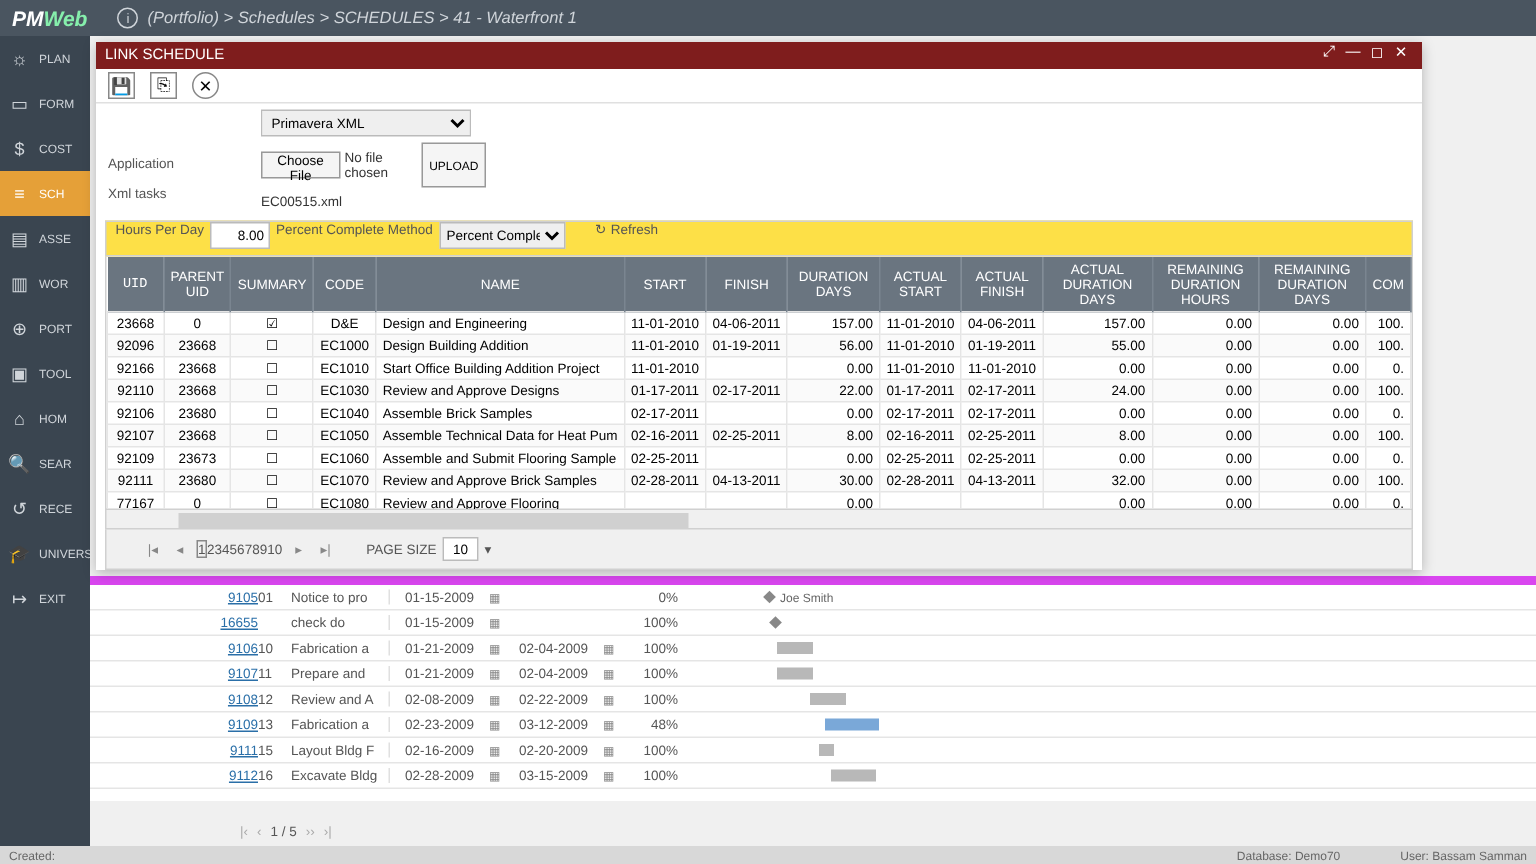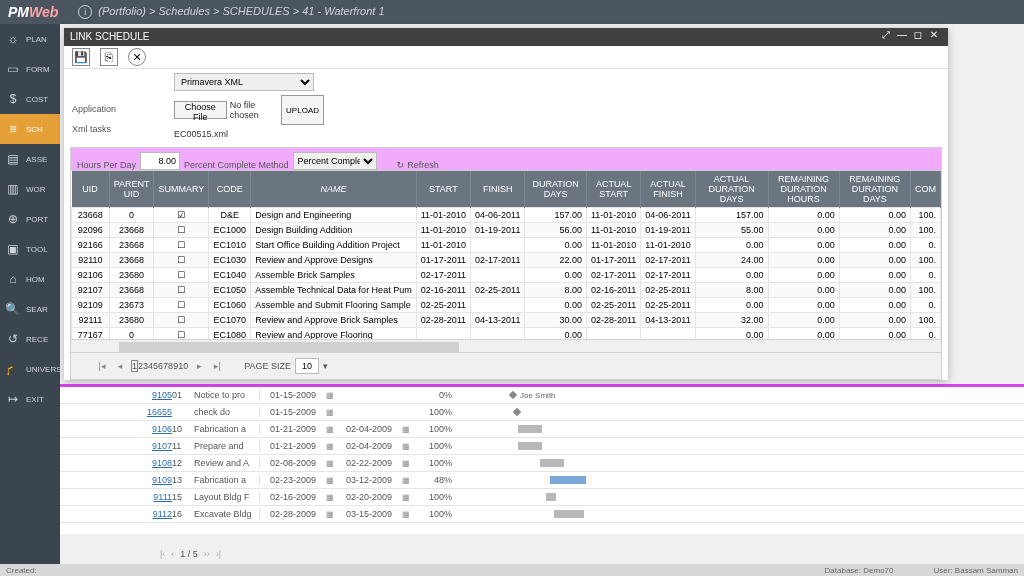--- a/index.html
+++ b/index.html
@@ -1,36 +1,36 @@
 <!DOCTYPE html>
 <html><head>
 <meta charset="utf-8">
 <style>
 * { margin:0; padding:0; box-sizing:border-box; font-family:Arial,sans-serif; }
 body { width:1024px; height:576px; background:#e8e8e8; overflow:hidden; position:relative; font-size:9px; }
 
 
 .top-header { height:24px; background:#4a5560; display:flex; align-items:center; padding:0 8px; color:#d0d5da; }
 .logo { font-size:14px; font-weight:bold; color:#fff; margin-right:20px; font-style:italic; }
-.logo .web { color:#fca5a5; }
+.logo .web { color:#86efac; }
 .breadcrumb { font-size:11px; font-style:italic; }
 .breadcrumb .info-icon { display:inline-block; width:14px; height:14px; border:1px solid #d0d5da; border-radius:50%; text-align:center; line-height:12px; margin-right:6px; font-style:normal; font-size:9px; }
 
 
 .sidebar { position:absolute; left:0; top:24px; width:60px; height:540px; background:#3a4550; }
 .sidebar-item { height:30px; display:flex; align-items:center; gap:6px; padding:0 6px; color:#d0d5da; font-size:8px; cursor:pointer; }
 .sidebar-item.active { background:#e5a038; color:#fff; }
 .sidebar-icon { width:14px; height:14px; display:flex; align-items:center; justify-content:center; font-size:12px; }
 
 
 .bg-content { position:absolute; left:60px; top:24px; right:0; height:540px; background:#f0f0f0; }
 
 
 .dialog { position:absolute; left:64px; top:28px; width:884px; height:352px; background:#fff; box-shadow:0 2px 8px rgba(0,0,0,0.25); display:flex; flex-direction:column; }
-.dialog-titlebar { height:20px; background:#404040; display:flex; align-items:center; padding:0 6px; color:#fff; font-size:10px; }
+.dialog-titlebar { height:20px; background:#7f1d1d; display:flex; align-items:center; padding:0 6px; color:#fff; font-size:10px; }
 .dialog-titlebar .title { flex:1; }
 .dialog-titlebar .tbtn { width:16px; height:16px; text-align:center; cursor:pointer; font-size:10px; }
 
 
 .dialog-toolbar { height:26px; display:flex; align-items:center; padding:0 8px; gap:10px; border-bottom:1px solid #e0e0e0; }
 .dialog-toolbar .ico { width:18px; height:18px; border:1px solid #888; display:flex; align-items:center; justify-content:center; cursor:pointer; font-size:11px; }
 .dialog-toolbar .ico.circle { border-radius:50%; }
 
 
 .form-area { display:flex; padding:4px 8px; gap:6px; font-size:9px; color:#555; }
@@ -41,21 +41,21 @@
 .select-field select { border:none; width:100%; height:100%; font-size:9px; padding:0 2px; }
 .file-row { display:flex; align-items:center; gap:3px; }
 .file-btn { height:18px; padding:0 5px; border:1px solid #999; background:#f5f5f5; cursor:pointer; font-size:9px; }
 .upload-btn { height:30px; padding:0 4px; border:1px solid #999; background:#f5f5f5; cursor:pointer; font-size:8px; }
 .file-label { font-size:9px; color:#333; }
 .check-row { display:flex; align-items:center; gap:4px; height:14px; }
 .check-row input { width:11px; height:11px; }
 .check-row label { font-size:9px; color:#555; }
 
 
-.grid-toolbar { height:26px; background:#f0abfc; border:1px solid #d0d0d0; margin:4px 6px 0; display:flex; align-items:flex-end; padding:0 6px; gap:4px; font-size:9px; }
+.grid-toolbar { height:26px; background:#fde047; border:1px solid #d0d0d0; margin:4px 6px 0; display:flex; align-items:flex-start; padding:0 6px; gap:4px; font-size:9px; }
 .gt-label { color:#555; }
 .gt-input { width:40px; height:18px; border:1px solid #bbb; text-align:right; padding:0 3px; font-size:9px; }
 .gt-select { width:84px; height:18px; border:1px solid #bbb; font-size:9px; }
 .gt-btn { display:flex; align-items:center; gap:3px; cursor:pointer; color:#555; margin-left:6px; }
 
 
 .grid { margin:0 6px; border:1px solid #d0d0d0; border-top:none; overflow:auto; }
 .grid table { border-collapse:collapse; width:100%; font-size:9px; }
 .grid th { background:#6a7580; color:#fff; font-weight:normal; padding:3px 4px; border-right:1px solid #7a8590; height:24px; white-space:normal; text-align:center; }
 .grid td { padding:2px 4px; border:1px solid #e5e5e5; height:14px; white-space:nowrap; overflow:hidden; }
@@ -69,21 +69,21 @@
 
 
 .pager { height:30px; background:#f0f0f0; border:1px solid #d0d0d0; border-top:none; margin:0 6px; display:flex; align-items:center; padding:0 24px; gap:4px; font-size:9px; color:#555; }
 .pager .pbtn { width:14px; text-align:center; cursor:pointer; color:#888; }
 .pager .pnum { width:12px; text-align:center; cursor:pointer; }
 .pager .pnum.active { border:1px solid #888; }
 .pager .psize { display:flex; align-items:center; gap:4px; margin-left:16px; }
 .pager .psize input { width:24px; height:16px; border:1px solid #bbb; font-size:9px; text-align:center; }
 
 
-.bg-gantt { position:absolute; left:60px; top:384px; right:0; height:150px; background:#fff; border-top:3px solid #d946ef; font-size:9px; }
+.bg-gantt { position:absolute; left:60px; top:384px; right:0; height:150px; background:#fff; border-top:6px solid #d946ef; font-size:9px; }
 .bg-gantt-row { display:flex; align-items:center; height:17px; border-bottom:1px solid #e5e5e5; padding:0 4px; color:#555; }
 .bg-gantt-row .link { color:#2a6fa8; text-decoration:underline; width:34px; text-align:right; margin-left:74px; }
 .bg-gantt-row .sub { width:22px; }
 .bg-gantt-row .desc { width:66px; overflow:hidden; border-right:1px solid #e0e0e0; padding-right:4px; }
 .bg-gantt-row .dt { width:66px; text-align:center; }
 .bg-gantt-row .cal { color:#888; font-size:8px; width:10px; }
 .bg-gantt-row .pct { width:40px; text-align:right; }
 .bg-gantt-row .bar-area { margin-left:58px; width:260px; position:relative; height:12px; }
 .bg-gantt-row .bar { position:absolute; height:8px; top:2px; background:#7aa8d8; }
 .bg-gantt-row .bar.gray { background:#b8b8b8; }
@@ -319,25 +319,25 @@
     <div class="gt-btn">
         <span>↻</span>
         <span>Refresh</span>
       </div>
   </div>
 
   <div class="grid">
     <table>
       <thead>
           <tr id="grid-head">
-            <th style="width: 38px;">UID</th>
+            <th style="width: 38px; font-family: Liberation Mono, monospace;">UID</th>
             <th style="width: 44px; text-align: center;">PARENT UID</th>
             <th style="width: 44px;">SUMMARY</th>
             <th style="width: 42px;">CODE</th>
-            <th style="width: 140px; font-style: italic;">NAME</th>
+            <th style="width: 140px;">NAME</th>
             <th style="width: 54px;">START</th>
             <th style="width: 54px;">FINISH</th>
             <th style="width: 62px;">DURATION DAYS</th>
             <th style="width: 54px;">ACTUAL START</th>
             <th style="width: 54px;">ACTUAL FINISH</th>
             <th style="width: 74px;">ACTUAL DURATION DAYS</th>
             <th style="width: 72px;">REMAINING DURATION HOURS</th>
             <th style="width: 72px;">REMAINING DURATION DAYS</th>
             <th style="width: 30px;">COM</th>
           </tr>

